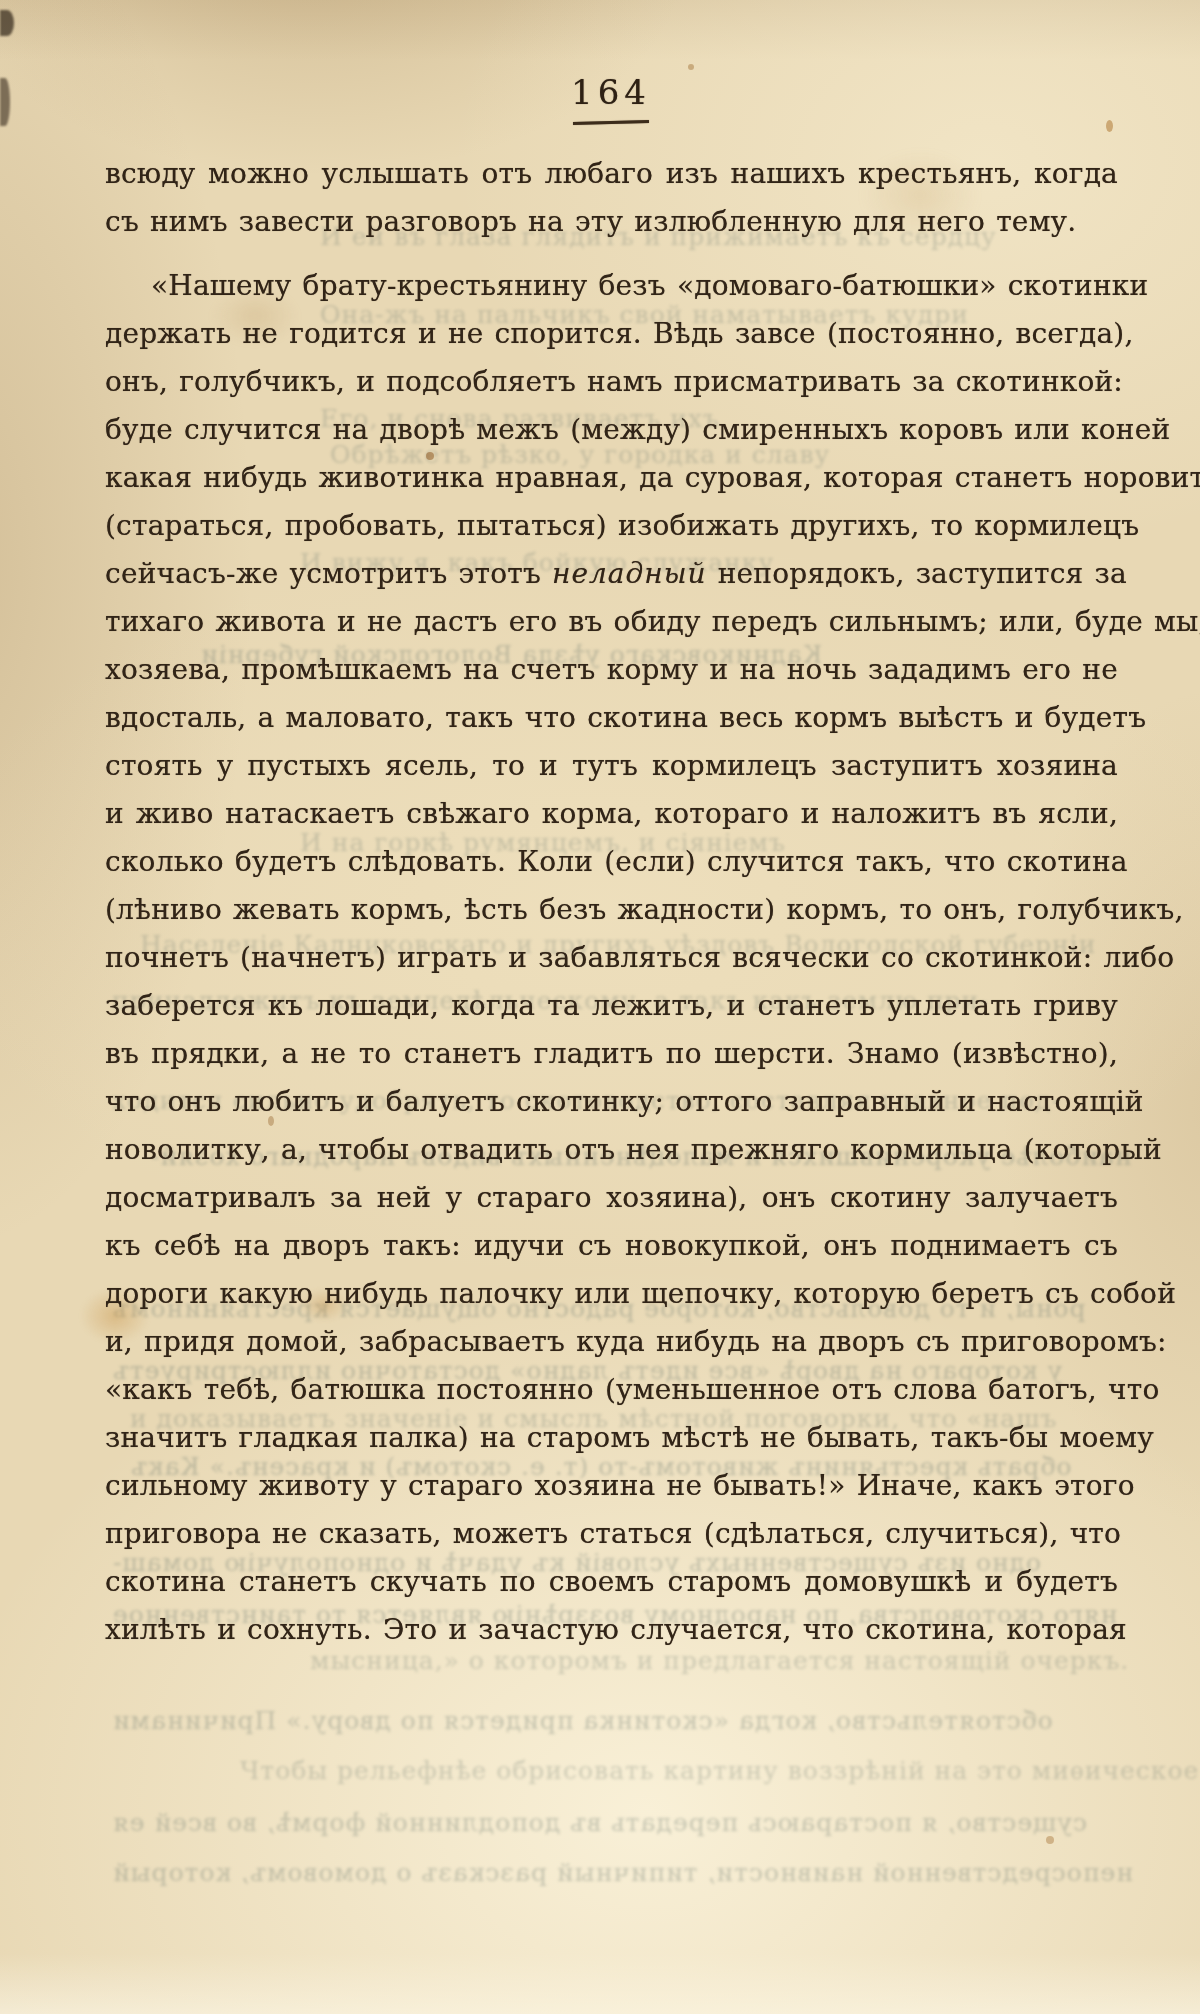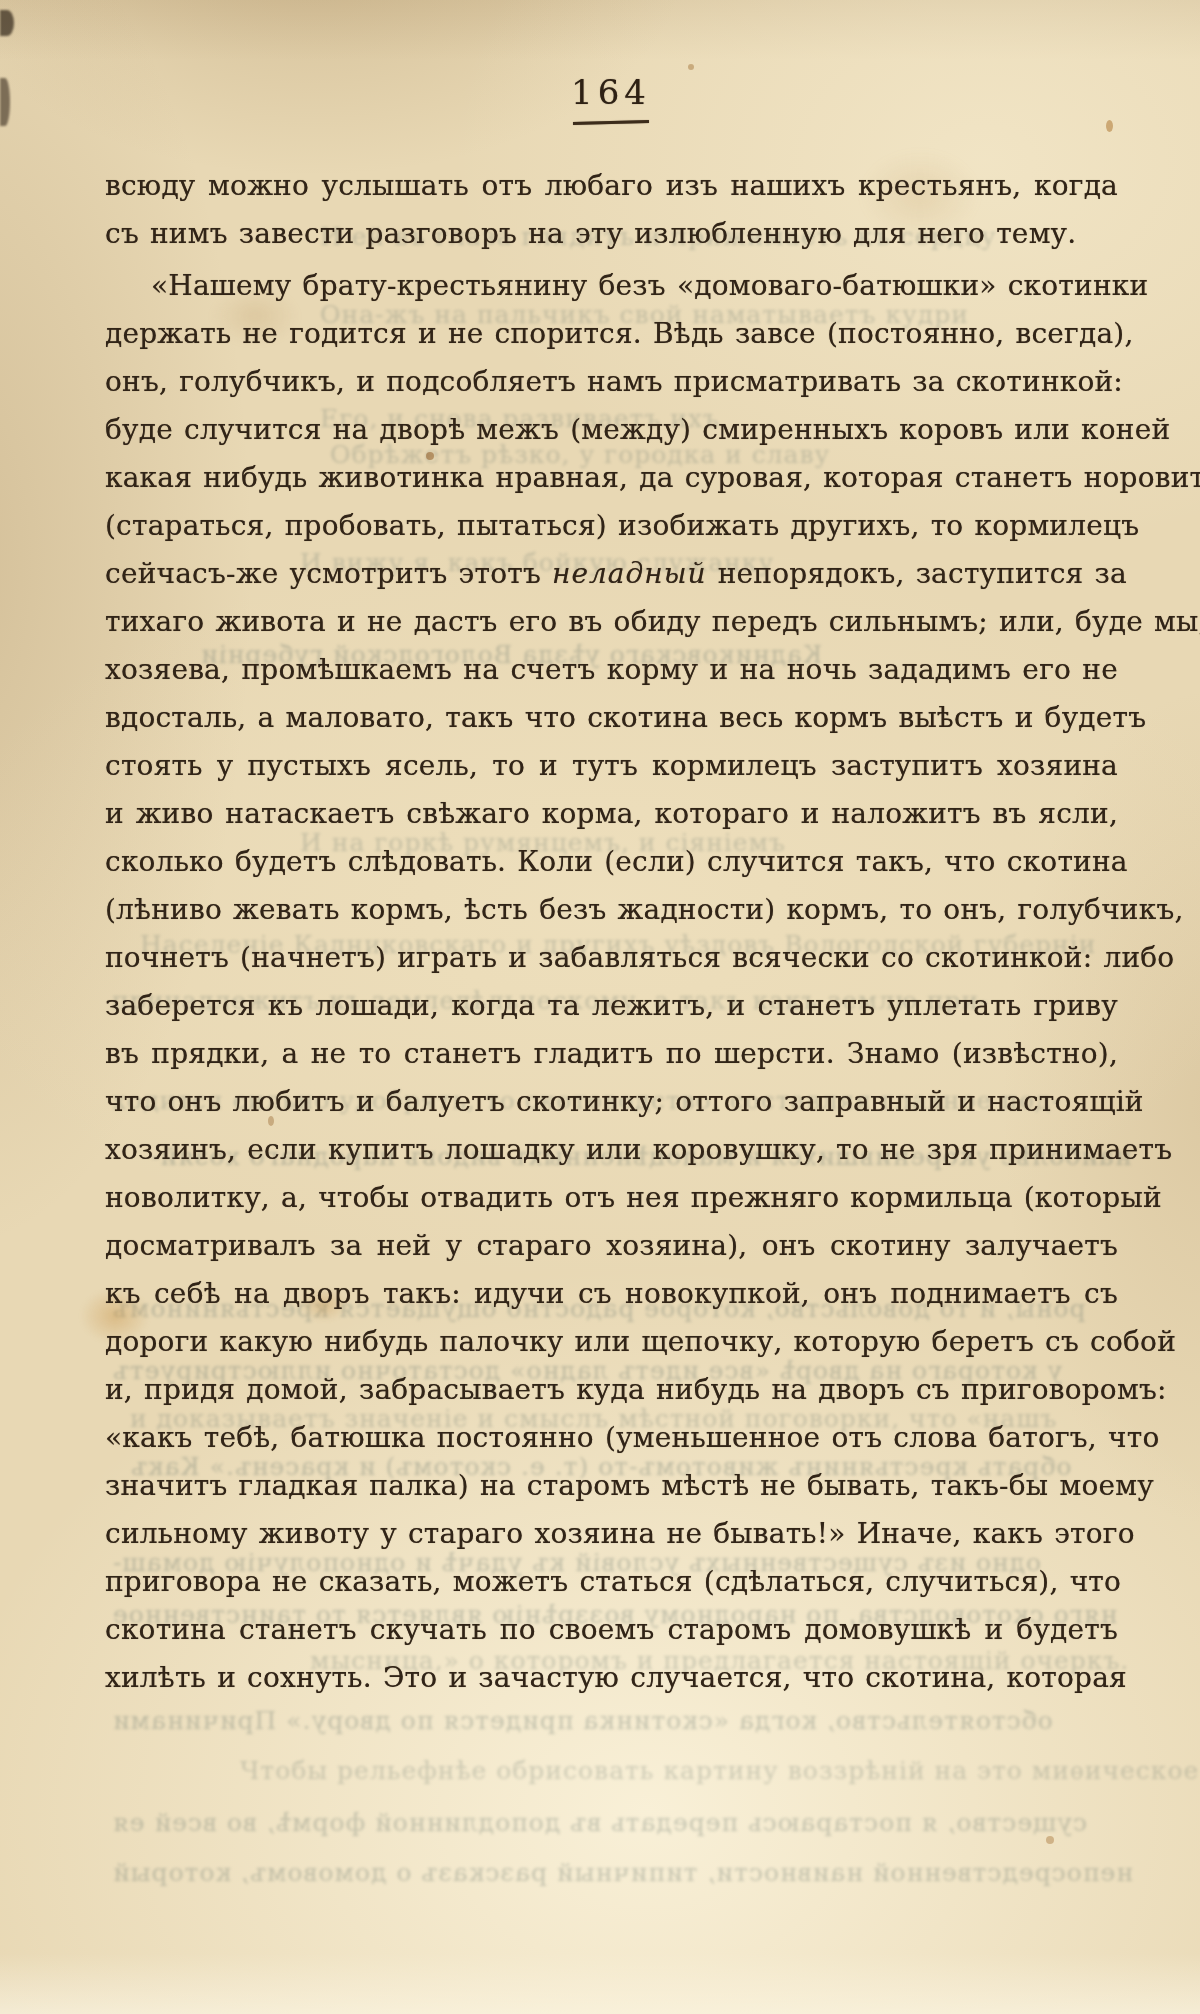--- a/index.html
+++ b/index.html
@@ -38,32 +38,32 @@
     font-size:34px;color:#2e2114;letter-spacing:5px;
     text-shadow:0 0 1px rgba(46,33,20,0.55);
   }
   .folio .rule{
     width:76px;height:3px;background:#3c2c1b;margin:9px auto 0 auto;
     transform:rotate(-1.6deg);box-shadow:0 0 1px rgba(60,44,27,0.6);
   }
 
   
   .text-block{
-    position:absolute;left:105px;top:162px;width:1013px;
+    position:absolute;left:105px;top:150px;width:1013px;
     font-size:28px;color:#312417;
     text-shadow:0 0 0.7px rgba(49,36,23,0.65);
     word-spacing:2px;letter-spacing:0.2px;
   }
   .line{
     height:48px;line-height:48px;
     text-align:justify;text-align-last:justify;
     white-space:nowrap;
   }
   .line.para-end{text-align-last:left;}
-  .line.para-start{margin-top:4px;text-indent:46px;}
+  .line.para-start{margin-top:16px;text-indent:46px;}
   .line em{font-style:italic;letter-spacing:1px;}
 </style>
 </head>
 <body>
 
 <div class="layer">
   <div class="bleed-line" style="left:320px;top:222px;">И ей въ глаза глядитъ и прижимаетъ къ сердцу</div>
   <div class="bleed-line" style="left:320px;top:300px;">Она-жъ на пальчикъ свой наматываетъ кудри</div>
   <div class="bleed-line" style="left:320px;top:404px;">Его, и снова развиваетъ ихъ</div>
   <div class="bleed-line" style="left:330px;top:440px;">Обрѣжетъ рѣзко, у городка и славу</div>
@@ -120,21 +120,20 @@
   <div class="line">хозяева, промѣшкаемъ на счетъ корму и на ночь зададимъ его не</div>
   <div class="line">вдосталь, а маловато, такъ что скотина весь кормъ выѣстъ и будетъ</div>
   <div class="line">стоять у пустыхъ ясель, то и тутъ кормилецъ заступитъ хозяина</div>
   <div class="line">и живо натаскаетъ свѣжаго корма, котораго и наложитъ въ ясли,</div>
   <div class="line">сколько будетъ слѣдовать. Коли (если) случится такъ, что скотина</div>
   <div class="line">(лѣниво жевать кормъ, ѣсть безъ жадности) кормъ, то онъ, голубчикъ,</div>
   <div class="line">почнетъ (начнетъ) играть и забавляться всячески со скотинкой: либо</div>
   <div class="line">заберется къ лошади, когда та лежитъ, и станетъ уплетать гриву</div>
   <div class="line">въ прядки, а не то станетъ гладитъ по шерсти. Знамо (извѣстно),</div>
   <div class="line">что онъ любитъ и балуетъ скотинку; оттого заправный и настоящій</div>
-  <div class="line">хозяинъ, если купитъ лошадку или коровушку, то не зря принимаетъ</div>
   <div class="line">новолитку, а, чтобы отвадить отъ нея прежняго кормильца (который</div>
   <div class="line">досматривалъ за ней у стараго хозяина), онъ скотину залучаетъ</div>
   <div class="line">къ себѣ на дворъ такъ: идучи съ новокупкой, онъ поднимаетъ съ</div>
   <div class="line">дороги какую нибудь палочку или щепочку, которую беретъ съ собой</div>
   <div class="line">и, придя домой, забрасываетъ куда нибудь на дворъ съ приговоромъ:</div>
   <div class="line">«какъ тебѣ, батюшка постоянно (уменьшенное отъ слова батогъ, что</div>
   <div class="line">значитъ гладкая палка) на старомъ мѣстѣ не бывать, такъ-бы моему</div>
   <div class="line">сильному животу у стараго хозяина не бывать!» Иначе, какъ этого</div>
   <div class="line">приговора не сказать, можетъ статься (сдѣлаться, случиться), что</div>
   <div class="line">скотина станетъ скучать по своемъ старомъ домовушкѣ и будетъ</div>

